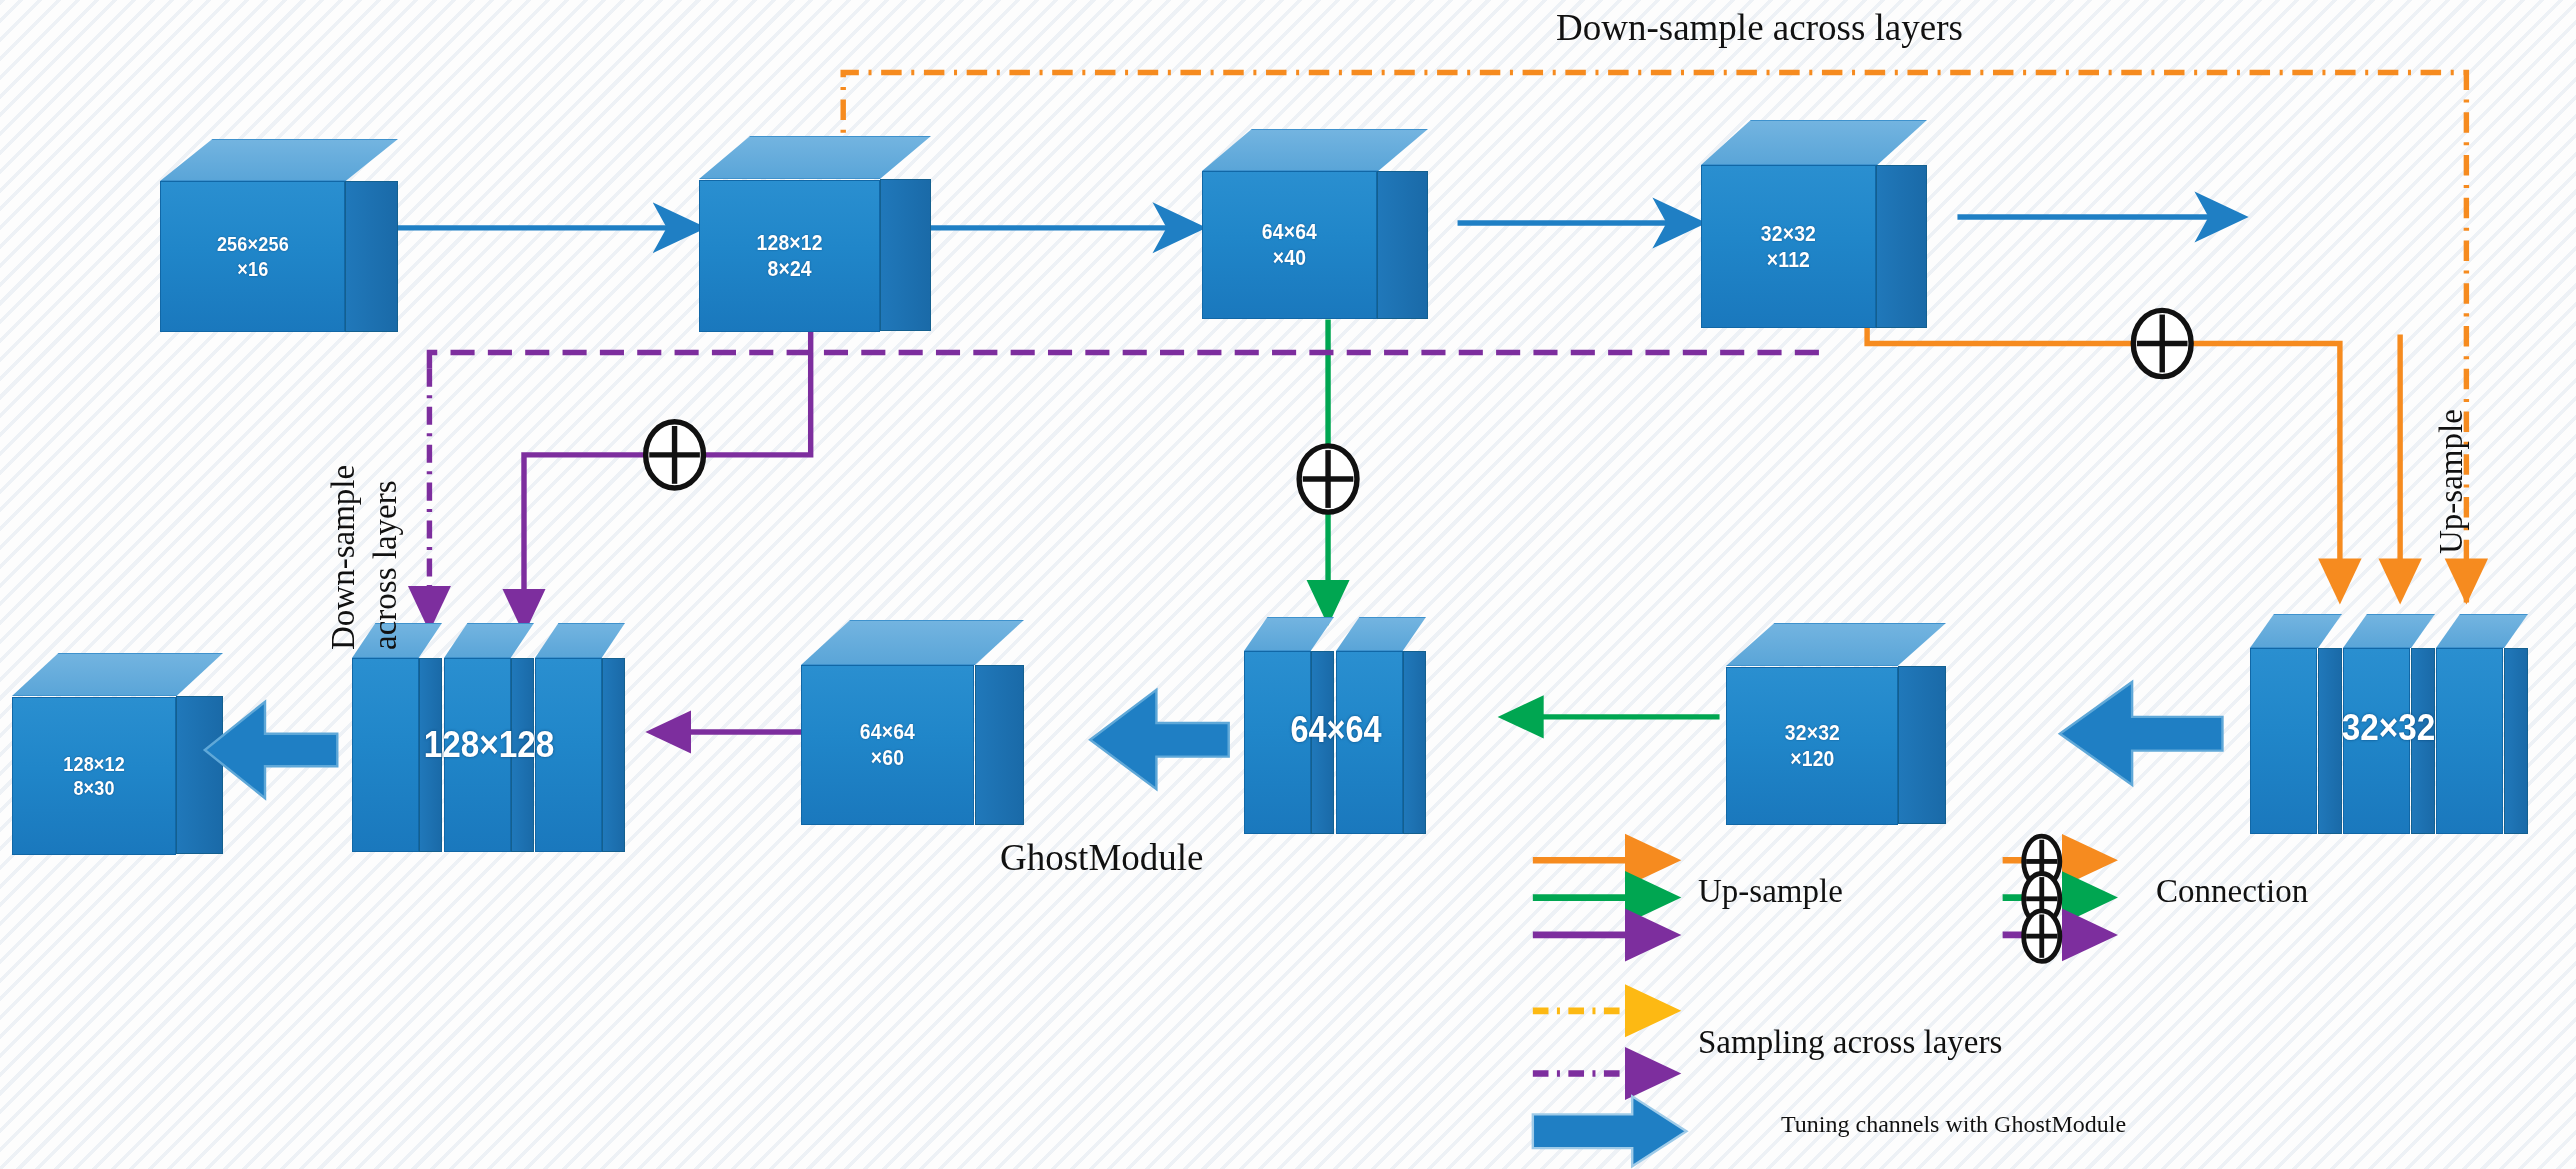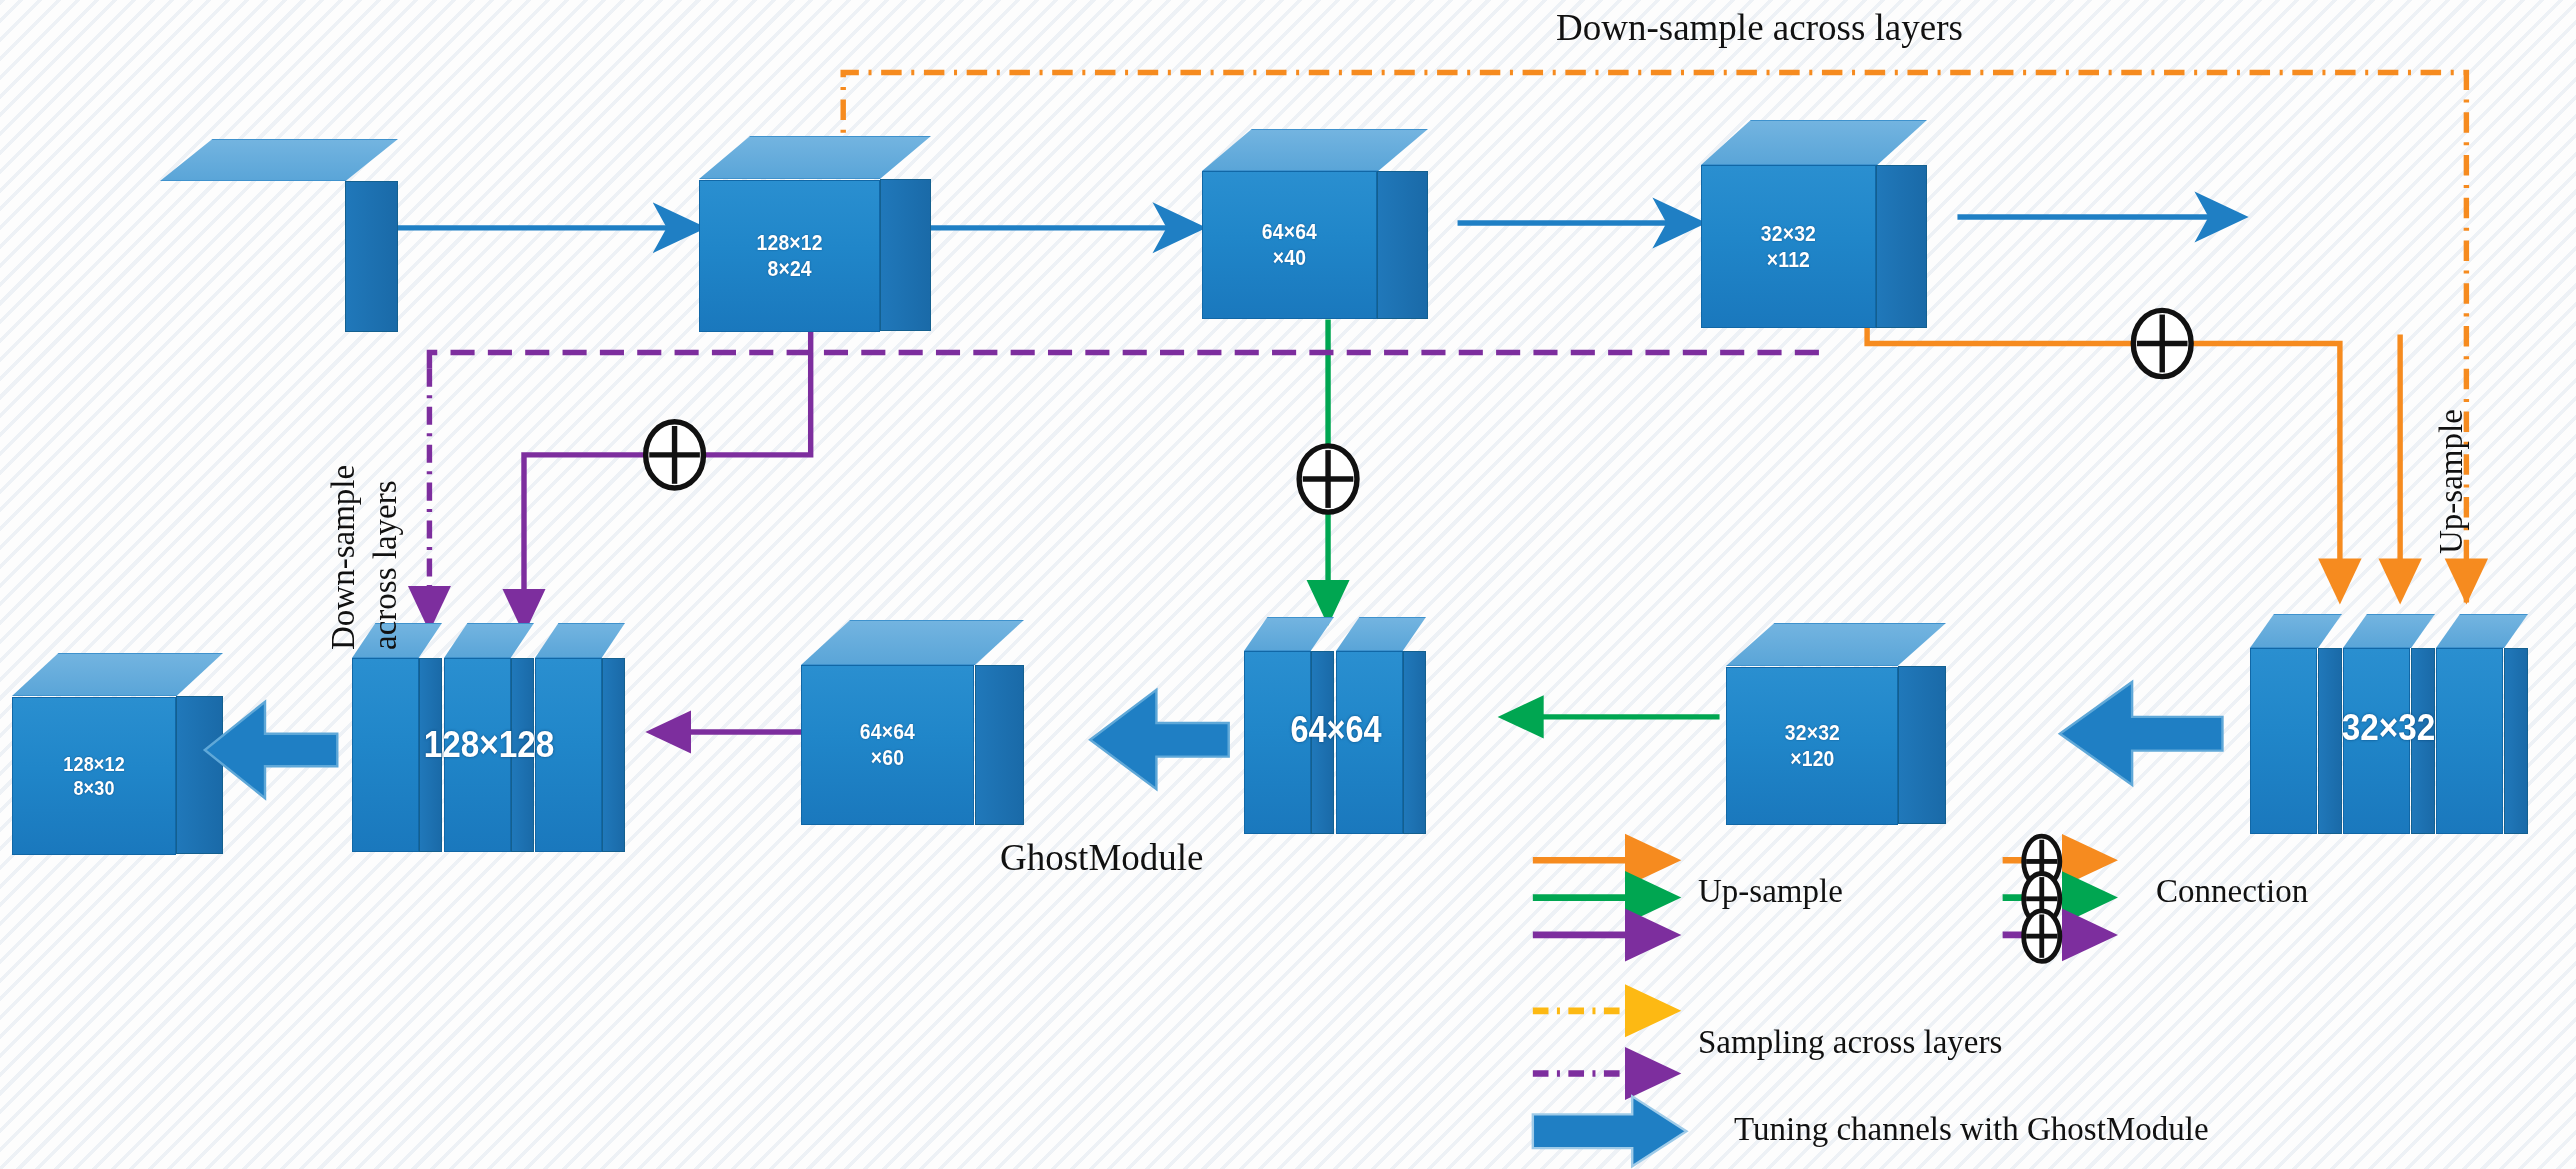--- a/index.html
+++ b/index.html
@@ -141,20 +141,24 @@
     </g>
 
     <g stroke="#00A651" stroke-width="9" fill="none">
       <line x1="2855" y1="1190" x2="2500" y2="1190" marker-end="url(#mGreen)"></line>
     </g>
   </svg>
 
   <div class="cube" style="left:160px;top:139px;width:238px;height:193px;">
     <div class="top" style="height:42px;clip-path:polygon(0% 100%, 22% 0%, 100% 0%, 78% 100%);"></div>
     <div class="side" style="width:53px;height:151px;top:42px;"></div>
+    <div class="front" style="width:185px;height:151px;">
+      <div class="lbl" style="font-size:20.5px;">256×256
+×16</div>
+    </div>
   </div>
 
   <div class="cube" style="left:699px;top:136px;width:232px;height:196px;">
     <div class="top" style="height:43px;clip-path:polygon(0% 100%, 22% 0%, 100% 0%, 78% 100%);"></div>
     <div class="side" style="width:51px;height:152px;top:43px;"></div>
     <div class="front" style="width:181px;height:152px;">
       <div class="lbl" style="font-size:22px;">128×12
 8×24</div>
     </div>
   </div>
@@ -328,16 +332,16 @@
       <line x1="2545" y1="1678" x2="2775" y2="1678" stroke="#FDB913" marker-end="url(#mYellow)"></line>
       <line x1="2545" y1="1782" x2="2775" y2="1782" stroke="#7D2E9E" marker-end="url(#mPurple)"></line>
     </g>
 
     <path d="M2545,1850 L2710,1850 L2710,1820 L2800,1878 L2710,1936 L2710,1906 L2545,1906 Z" fill="#1F7FC4" stroke="#9fcbe8" stroke-width="4"></path>
   </svg>
 
   <div class="legend" style="left:1698px;top:873px;font-size:33px;">Up-sample</div>
   <div class="legend" style="left:2156px;top:873px;font-size:33px;">Connection</div>
   <div class="legend" style="left:1698px;top:1024px;font-size:33px;">Sampling across layers</div>
-  <div class="legend" style="left:1734px;top:1111px;font-size:33px;">Tuning channels with GhostModule</div>
+  <div class="legend" style="left:1781px;top:1111px;font-size:24px;">Tuning channels with GhostModule</div>
 
 </div>
 
 
 </body></html>

